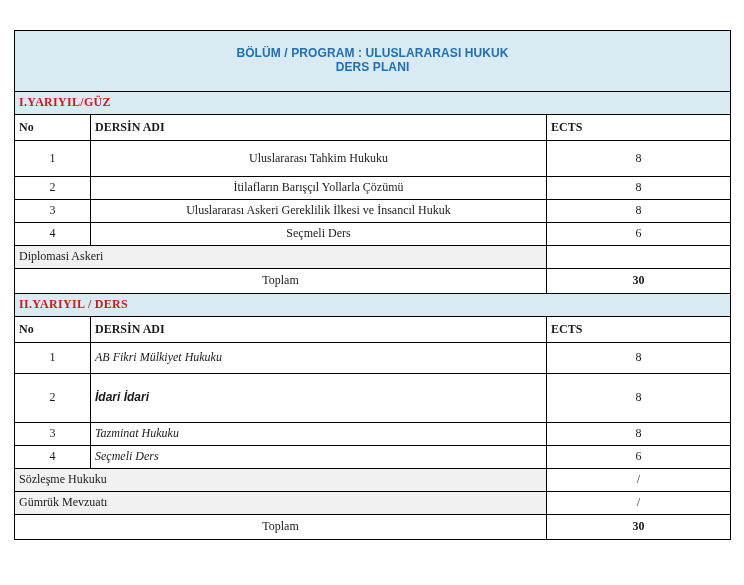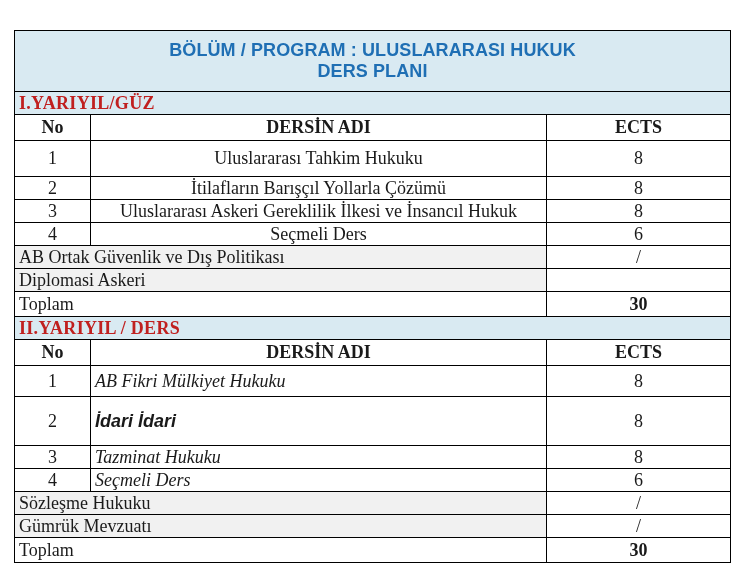--- a/index.html
+++ b/index.html
@@ -24,21 +24,21 @@
     position: absolute;
     left: 14px;
     top: 30px;
     width: 716px;
     border-collapse: collapse;
     table-layout: fixed;
   }
   table.plan td {
     border: 1px solid #000000;
     padding: 0 4px;
-    font-size: 18px;
+    font-size: 12px;
     line-height: 1.15;
     vertical-align: middle;
     background: #ffffff;
   }
   
   col.c-no   { width: 76px; }
   col.c-name { width: 456px; }
   col.c-ects { width: 184px; }
 
   
@@ -61,21 +61,21 @@
     background: #d9eaf2 !important;
     font-weight: bold;
     color: #c0201f;
     font-size: 14px;
     letter-spacing: 0.3px;
     height: 22px;
   }
 
   
   .colhead {
-    text-align: center;
+    text-align: left;
     font-weight: bold;
     font-size: 14px;
     height: 26px;
   }
 
   
   .no-cell {
     text-align: center;
     vertical-align: top;
     padding-top: 1px;
@@ -92,21 +92,21 @@
 
   
   .shaded {
     background: #f1f1f1 !important;
   }
   .shaded-indent { padding-left: 22px; }
   .shaded-plain  { padding-left: 6px; }
 
   
   .toplam-label {
-    text-align: left;
+    text-align: center;
     padding-right: 46px;
     height: 24px;
   }
   .toplam-value {
     text-align: center;
     font-weight: bold;
   }
 
   
   .course-bold-sans {
@@ -162,24 +162,20 @@
         <td class="name-center">Uluslararası Askeri Gereklilik İlkesi ve İnsancıl Hukuk</td>
         <td class="ects-cell">8</td>
       </tr>
       <tr class="row-std">
         <td class="no-cell">4</td>
         <td class="name-center">Seçmeli Ders</td>
         <td class="ects-cell">6</td>
       </tr>
 
       <tr class="row-std">
-        <td class="shaded shaded-plain" colspan="2">AB Ortak Güvenlik ve Dış Politikası</td>
-        <td class="ects-cell">/</td>
-      </tr>
-      <tr class="row-std">
         <td class="shaded shaded-indent" colspan="2">Diplomasi Askeri</td>
         <td class="ects-cell"></td>
       </tr>
 
       <tr>
         <td class="toplam-label" colspan="2">Toplam</td>
         <td class="toplam-value">30</td>
       </tr>
 
       <tr>

